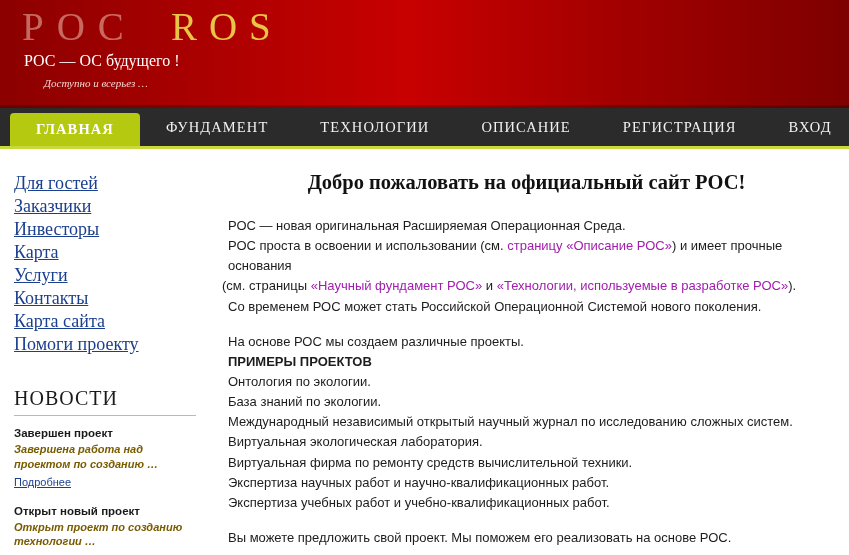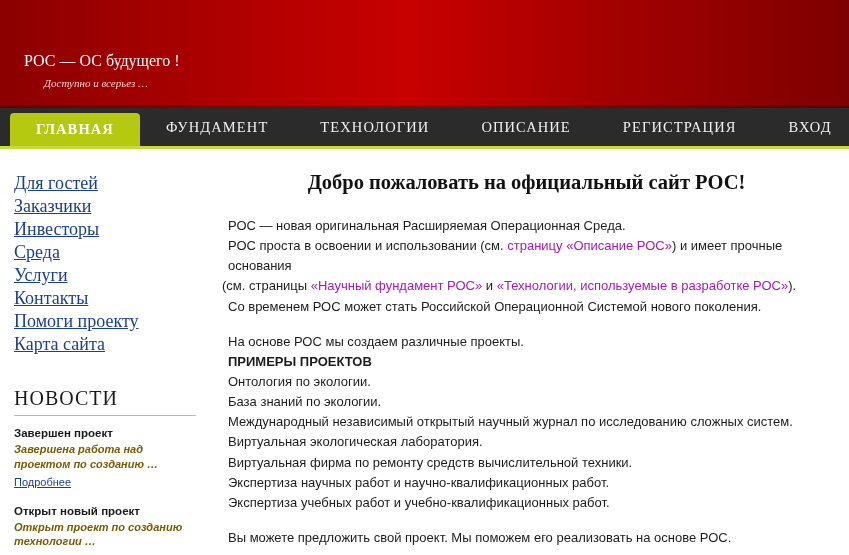--- a/index.html
+++ b/index.html
@@ -218,20 +218,24 @@
   .strong-line {
     font-weight: bold;
   }
 </style>
 </head>
 <body>
 
 <div id="page">
 
   <div class="header">
+    <div class="logo-row">
+      <span class="logo-left">POC</span>
+      <span class="logo-right">ROS</span>
+    </div>
     <div class="tagline">РОС — ОС будущего !</div>
     <div class="subtagline">Доступно и всерьез …</div>
   </div>
 
   <div class="nav">
     <div class="nav-item active">ГЛАВНАЯ</div>
     <div class="nav-item">ФУНДАМЕНТ</div>
     <div class="nav-item">ТЕХНОЛОГИИ</div>
     <div class="nav-item">ОПИСАНИЕ</div>
     <div class="nav-item">РЕГИСТРАЦИЯ</div>
@@ -239,25 +243,25 @@
 
   </div>
 
   <div class="content">
 
     <div class="sidebar">
       <ul class="side-links">
         <li><a>Для гостей</a></li>
         <li><a>Заказчики</a></li>
         <li><a>Инвесторы</a></li>
-        <li><a>Среда</a></li>
+        <li><a>Карта</a></li>
         <li><a>Услуги</a></li>
         <li><a>Контакты</a></li>
+        <li><a>Карта сайта</a></li>
         <li><a>Помоги проекту</a></li>
-        <li><a>Карта сайта</a></li>
       </ul>
 
       <div class="side-title news-title">НОВОСТИ</div>
 
       <div class="news-item">
         <div class="news-head">Завершен проект</div>
         <div class="news-body">Завершена работа над проектом по созданию …</div>
         <a class="news-more">Подробнее</a>
       </div>
 

